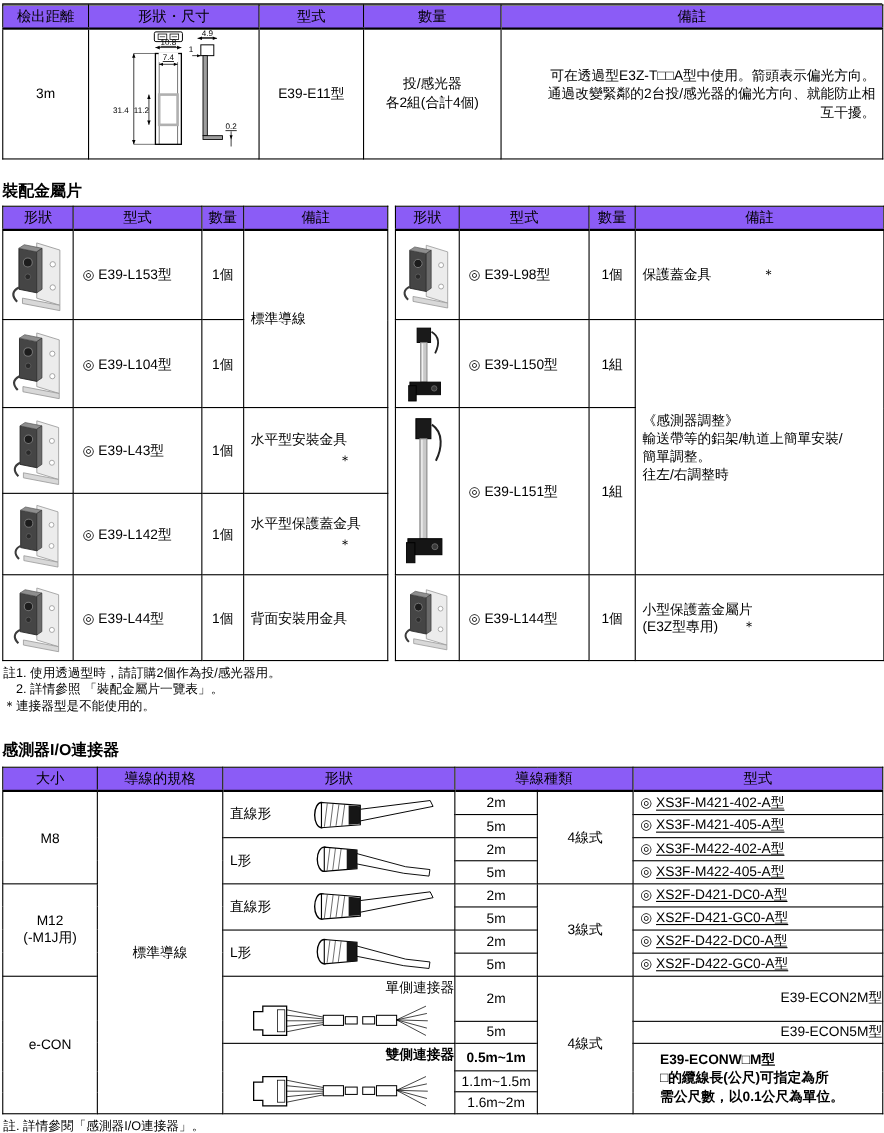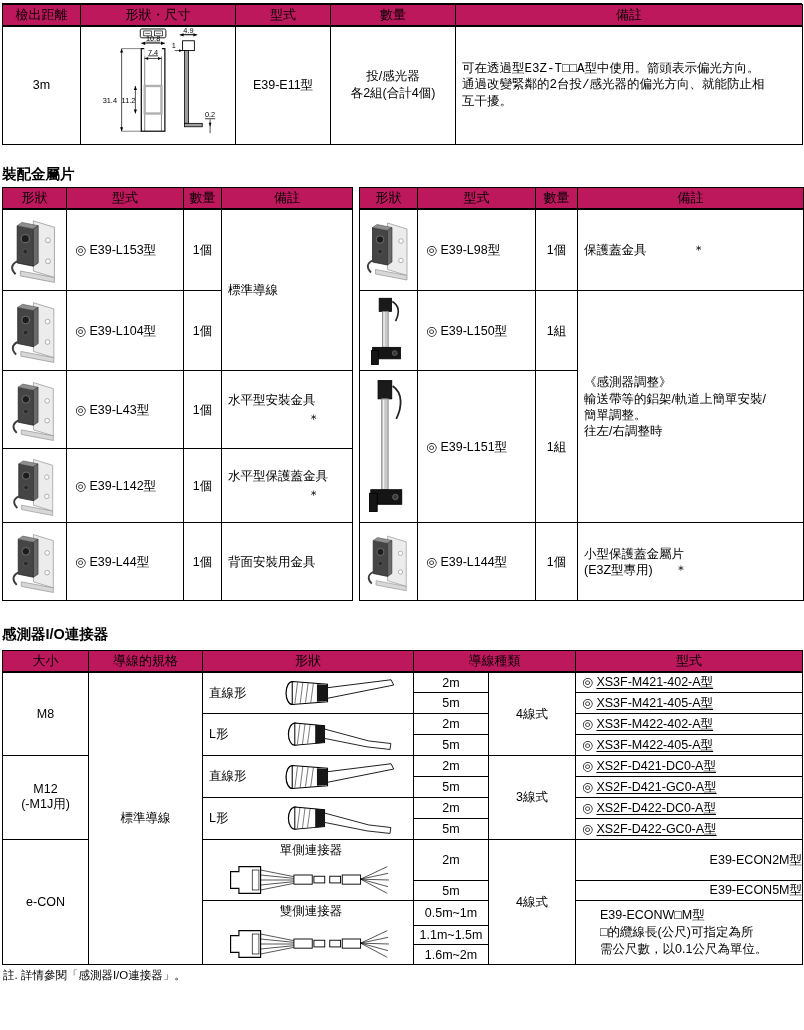--- a/index.html
+++ b/index.html
@@ -12,29 +12,29 @@
   .page { position:relative; width:804px; padding:0 2px; }
   .toprule { border-top:1.5px solid #000; margin-top:3px; }
 
   .sec-title { font-size:14.5px; font-weight:bold; line-height:1.2; }
   #title-filter  { margin:12px 0 6px 0; }
   #title-bracket { margin:21px 0 4px 0; }
   #title-io      { margin:25px 0 6px 0; }
 
   table { border-collapse:collapse; table-layout:fixed; border:1.5px solid #000; }
   td, th { border:1px solid #000; font-size:12.5px; padding:0; overflow:hidden; vertical-align:middle; }
-  thead th { background:#be185d; font-weight:normal; font-size:13px; border-bottom:2px solid #000; height:21px; padding:1px 0; }
+  thead th { background:#8b5cf6; font-weight:normal; font-size:13px; border-bottom:2px solid #000; height:21px; padding:1px 0; }
 
   .pre { white-space:pre-line; }
   .center { text-align:center; }
 
   
   #filter-table { width:800px; }
   #filter-table td { height:118px; }
-  #filter-table .remark-cell { text-align:left; padding:0 6px; line-height:1.32;font-family:Liberation Mono, monospace; }
+  #filter-table .remark-cell { text-align:right; padding:0 6px; line-height:1.32; }
 
   
   .bracket-wrap { display:flex; gap:6px; margin-top:2px; }
   #bracket-left  { width:350px; }
   #bracket-right { width:444px; }
   .bracket-wrap td { line-height:1.3; }
   .model-cell { text-align:left; padding-left:8px; }
   .qty-cell { text-align:center;margin-top:16px; }
   .photo-cell { text-align:center; vertical-align:middle; }
   .remark-left { text-align:left; padding:0 4px 0 6px; }
@@ -44,25 +44,25 @@
   .r-l144 .star-in { margin-left:22px; }
 
   .notes { font-size:11.5px; line-height:1.18; margin:5px 0 0 1px; }
   .notes div { margin-top:1px; }
 
   
   #io-table { width:800px; margin-top:0; }
   #io-table th { height:18px; }
   #io-table td { font-size:12.5px; }
   .h21 { height:21px; } .h40 { height:40px; } .h20 { height:20px; }
-  .h24 { height:24px; } .h18 { height:18px; } .h19 { height:19px; }
+  .h24 { height:24px;font-weight:bold; } .h18 { height:18px; } .h19 { height:19px; }
   .shape-flex { }
   .shape-flex .inner { display:flex; align-items:center; justify-content:space-between; padding:0 14px 0 6px; }
   .shape-block { vertical-align:top; }
-  .shape-block .lbl { display:block; text-align:center; padding:2px 0 0 6px; }
+  .shape-block .lbl { display:block; text-align:right; padding:2px 0 0 6px; }
   .shape-block svg { display:block; margin:1px auto 0 auto; }
   .len-cell { text-align:center; }
   .wire-cell { text-align:center; }
   .model-io { text-align:left; padding-left:6px; }
   .model-econ { text-align:right; padding-left:24px; }
   .link { text-decoration:underline; text-underline-offset:2px; }
   .econw-cell { text-align:left; padding-left:24px; line-height:1.35; }
 
   .bottom-note { font-size:11.5px; margin-top:3px; margin-left:1px; }
 
@@ -337,20 +337,25 @@
               </svg></td>
           <td class="model-cell"><span>◎</span> <span>E39-L144型</span></td>
           <td class="qty-cell">1個</td>
           <td class="remark-left"><span class="pre">小型保護蓋金屬片
 (E3Z型專用)</span><span class="star-in">＊</span></td>
         </tr>
       </tbody>
     </table>
   </div>
 
+  <div class="notes">
+    <div>註1. 使用透過型時，請訂購2個作為投/感光器用。</div>
+    <div>　2. 詳情參照 「裝配金屬片一覽表」。</div>
+    <div>＊連接器型是不能使用的。</div>
+  </div>
 
   <div class="sec-title" id="title-io">感測器I/O連接器</div>
 
   <table id="io-table">
     <colgroup>
         <col style="width:86px">
         <col style="width:114px">
         <col style="width:211px">
         <col style="width:75px">
         <col style="width:87px">

